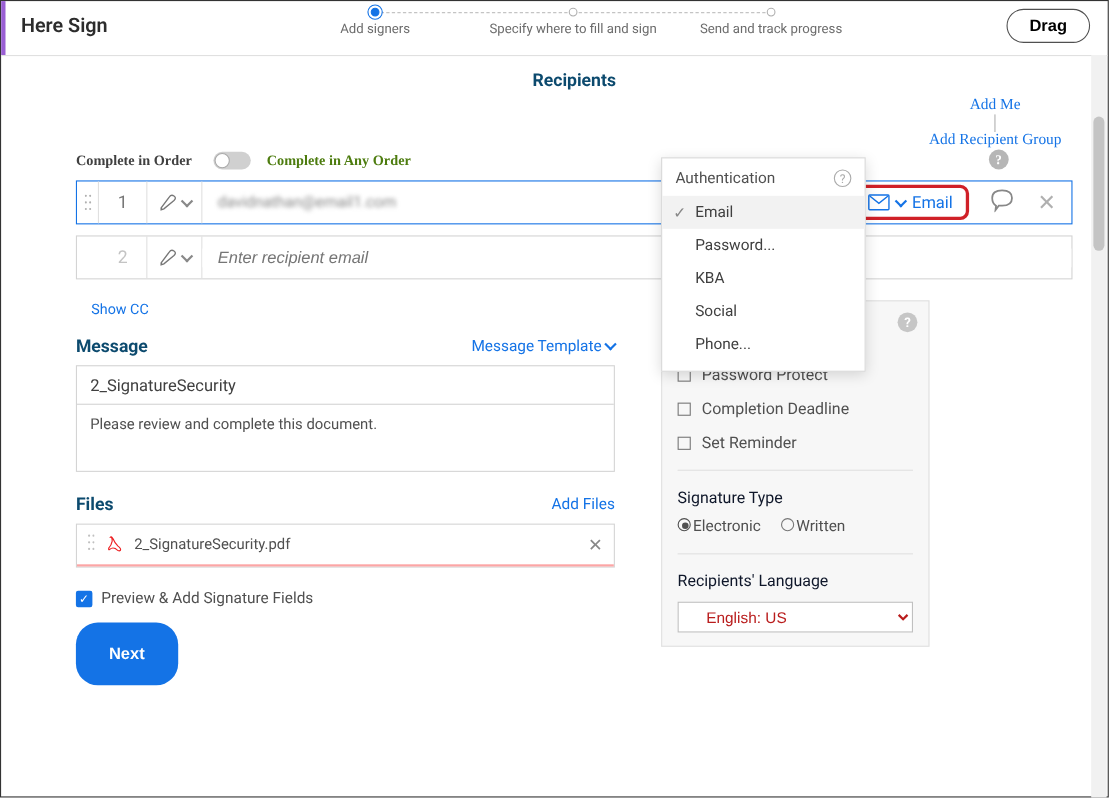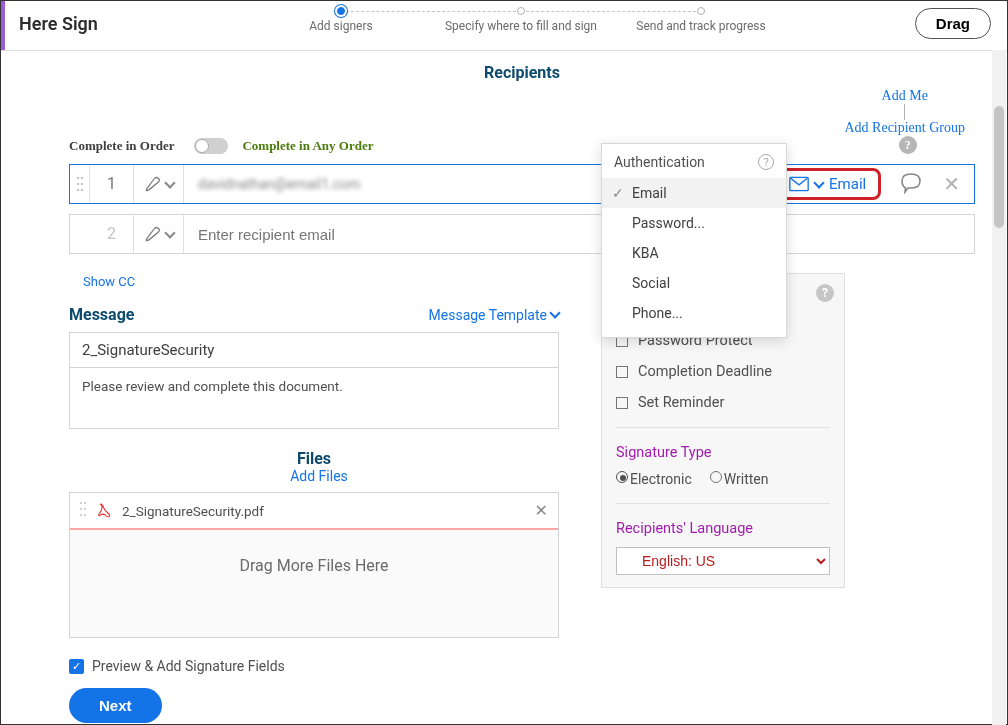--- a/index.html
+++ b/index.html
@@ -32,60 +32,60 @@
   
   
   .recip-row { display: flex; align-items: center; border: 1.5px solid #1473e6; height: 40px; margin-bottom: 10px; background: #fff; }
   .recip-row.plain { border: 1px solid #d4d4d4; }
   .drag-col { width: 20px; height: 100%; display: flex; align-items: center; justify-content: center; color: #b0b0b0; border-right: 1px solid #e0e0e0; }
   .num-col { width: 44px; text-align: center; font-size: 16px; color: #777; border-right: 1px solid #e0e0e0; line-height: 38px; }
   .role-col { width: 50px; display: flex; align-items: center; justify-content: center; border-right: 1px solid #e0e0e0; height: 100%; gap: 2px; }
   .role-col svg { color: #777; }
   .chev-dn { width: 8px; height: 8px; border-right: 2px solid #888; border-bottom: 2px solid #888; transform: rotate(45deg); margin-top: -3px; }
   .email-col { flex: 1; padding: 0 14px; color: #888; filter: blur(2px); }
-  .email-col.placeholder { filter: none; color: #737373; }
+  .email-col.placeholder { filter: none; color: #737373; font-style: italic; }
   .auth-pill { display: flex; align-items: center; gap: 6px; border: 3px solid #d02028; border-radius: 8px; padding: 4px 12px; color: #1473e6; font-size: 15px; margin-right: 12px; }
   .auth-pill .chev-dn { border-color: #1473e6; margin-top: -2px; }
   .speech-icon { color: #888; margin: 0 20px 0 6px; }
   .remove-x { color: #b0b0b0; font-size: 20px; margin-right: 14px; cursor: pointer; }
   
   .show-cc { color: #1473e6; font-size: 13px; margin: 10px 14px 16px; cursor: pointer; display: inline-block; }
   
   .msg-header { display: flex; align-items: center; justify-content: space-between; margin-bottom: 8px; }
   .msg-box { border: 1px solid #d4d4d4; }
   .msg-subject { border-bottom: 1px solid #d4d4d4; padding: 8px 12px; font-size: 15px; color: #404040; }
   .msg-body { padding: 10px 12px 34px; font-size: 13.5px; color: #505050; }
   
-  .files-header { display: flex; justify-content: space-between; align-items: center; margin: 20px 0 8px; flex-direction: column; }
+  .files-header { display: flex; justify-content: space-between; align-items: center; margin: 20px 0 8px; }
   .files-box { border: 1px solid #d4d4d4; }
   .file-row { display: flex; align-items: center; padding: 8px 10px; border-bottom: 2px solid #fca5a5; font-size: 13.5px; }
   .file-row .dots { color: #c0c0c0; margin-right: 6px; }
   .file-x { margin-left: auto; color: #888; cursor: pointer; font-size: 16px; }
   .drop-zone { text-align: center; padding: 26px 0 62px; color: #6b6b6b; font-size: 16px; background: #fafafa; }
   
   .preview-row { display: flex; align-items: center; gap: 8px; margin-top: 20px; font-size: 14px; }
   .checkbox { width: 15px; height: 15px; background: #1473e6; display: inline-flex; align-items: center; justify-content: center; color: #fff; font-size: 11px; border-radius: 2px; }
   
-  .next-btn { margin-top: 14px; background: #1473e6; color: #fff; border: none; padding: 9px 30px; border-radius: 20px; font-size: 15px; font-weight: 600; cursor: pointer; }
+  .next-btn { margin-top: 14px; background: #1473e6; color: #fff; border: none; padding: 20px 30px; border-radius: 20px; font-size: 15px; font-weight: 600; cursor: pointer; }
   
   
   .auth-popup { position: absolute; width: 186px; background: #fff; border: 1px solid #d8d8d8; box-shadow: 0 3px 12px rgba(0,0,0,0.15); top: 92px; left: 600px; z-index: 10; }
   .auth-title { display: flex; align-items: center; justify-content: space-between; padding: 10px 12px 8px; font-size: 14px; color: #505050; }
   .help-ring { width: 16px; height: 16px; border: 1.5px solid #aaa; border-radius: 50%; color: #aaa; font-size: 11px; display: inline-flex; align-items: center; justify-content: center; }
   .auth-item { padding: 7px 12px 7px 30px; font-size: 14px; color: #404040; cursor: pointer; position: relative; }
   .auth-item.sel { background: #f2f2f2; }
   .auth-item.sel::before { content: "✓"; position: absolute; left: 10px; color: #888; }
   
   
   .options-panel { position: absolute; top: 222px; left: 600px; width: 244px; background: #f7f7f7; border: 1px solid #e0e0e0; padding: 12px 14px; z-index: 5; }
   .opt-help { position: absolute; top: 10px; right: 10px; width: 18px; height: 18px; background: #c6c6c6; color: #fff; border-radius: 50%; font-size: 12px; font-weight: 700; display: flex; align-items: center; justify-content: center; }
   .opt-row { display: flex; align-items: center; gap: 10px; margin: 14px 0; font-size: 14.5px; color: #505050; }
   .opt-checkbox { width: 12px; height: 12px; border: 1.5px solid #777; }
   .opt-divider { border-top: 1px solid #e0e0e0; margin: 16px 0; }
-  .opt-heading { font-size: 14.5px; color: #a21caf; margin-bottom: 10px; }
+  .opt-heading { font-size: 14.5px; color: #0f172a; margin-bottom: 10px; }
   .radio-group { display: flex; gap: 18px; align-items: center; }
   .radio-item { display: flex; align-items: flex-start; gap: 2px; font-size: 14px; }
   .radio-off { width: 12px; height: 12px; border: 1.5px solid #777; border-radius: 50%; }
   .radio-on { width: 12px; height: 12px; border: 1.5px solid #505050; border-radius: 50%; position: relative; }
   .radio-on::after { content:""; width: 6px; height: 6px; background: #505050; border-radius: 50%; position: absolute; top: 3px; left: 3px; }
   .lang-select { width: 100%; height: 28px; font-size: 14px; color: #b91c1c; border: 1px solid #c0c0c0; padding: 0 21px; background: #fff; }
   
   .msg-files-wrap { width: 490px; }
 
   .scrollbar-track { position: absolute; right: 2px; top: 0; width: 14px; height: 100%; background: #f1f1f1; }
@@ -211,21 +211,20 @@
               <circle cx="1" cy="14" r="1" fill="currentColor"></circle>
               <circle cx="5" cy="14" r="1" fill="currentColor"></circle>
             </svg>
         </span>
         <svg width="18" height="18" viewBox="0 0 24 24" style="margin:0 8px 0 4px;">
             <path d="M6 3 Q7 2 9 5 Q11 10 15 14 Q19 17 18 19 Q16 21 12 17 Q8 15 5 18 Q3 19 4 16 Q7 13 8 8 Q8 3 6 3 Z" fill="none" stroke="#ed2224" stroke-width="1.4"></path>
           </svg>
         <span>2_SignatureSecurity.pdf</span>
         <span class="file-x">✕</span>
       </div>
-      <div class="drop-zone">Drag More Files Here</div>
     </div>
   </div>
 
   <div class="preview-row">
     <span class="checkbox">✓</span>
     <span>Preview &amp; Add Signature Fields</span>
   </div>
   <button class="next-btn">Next</button>
 
   

